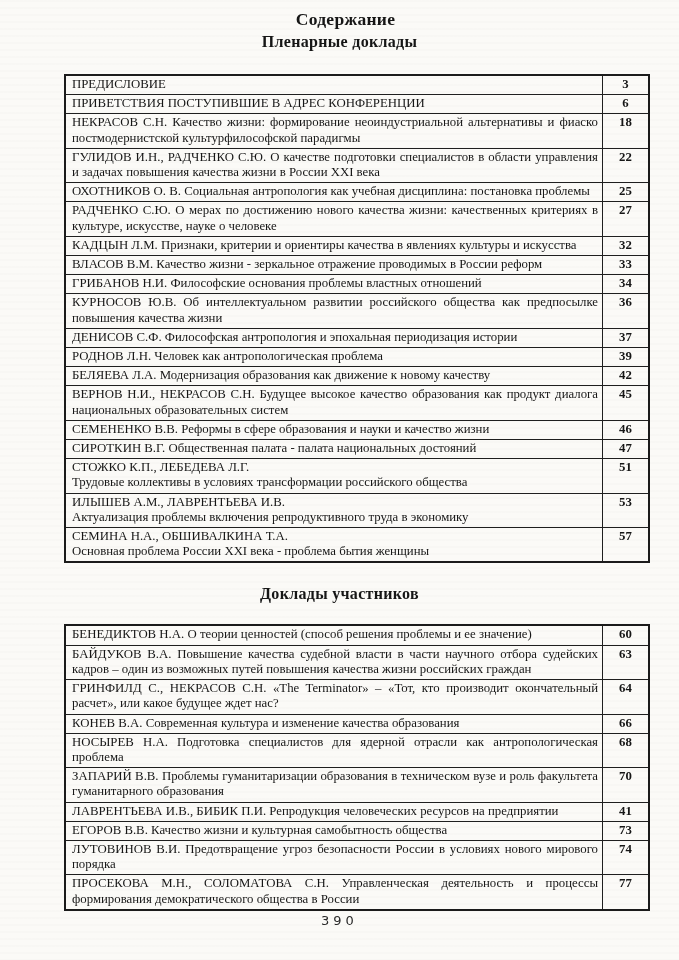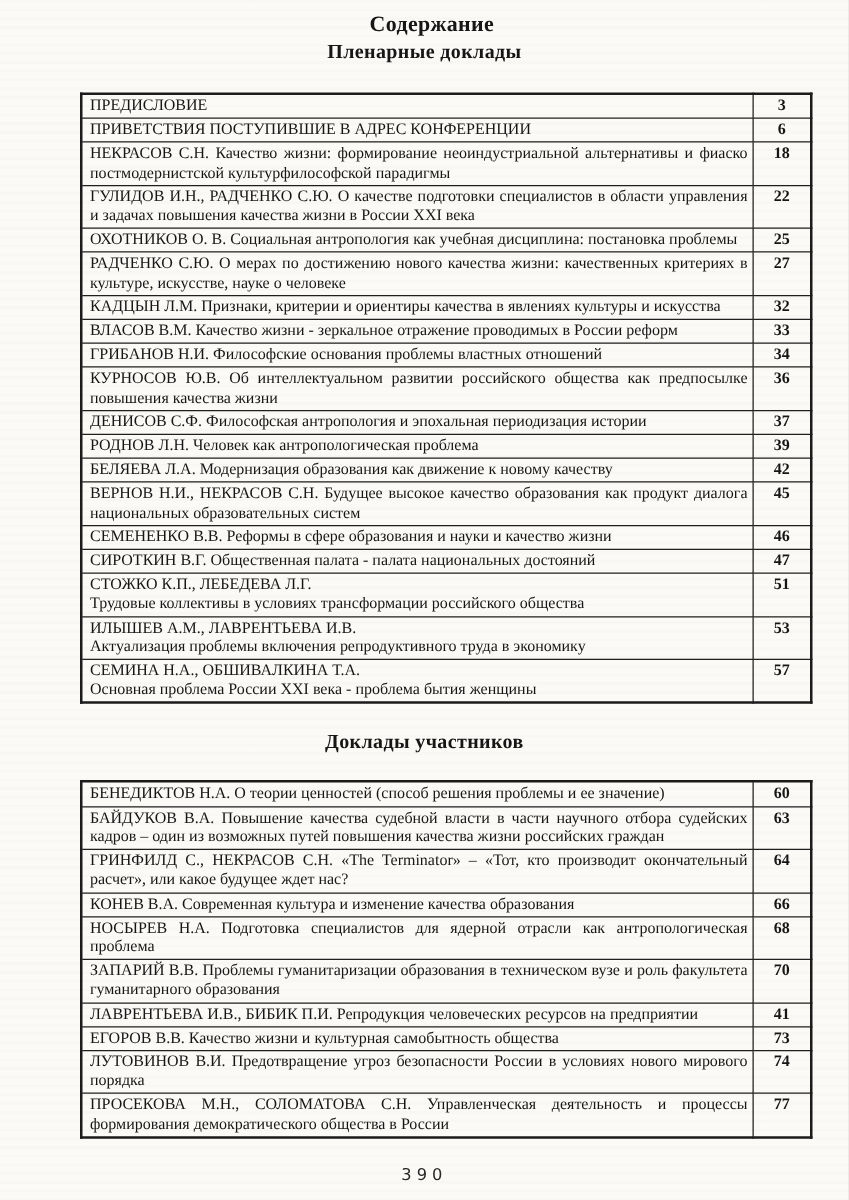--- a/index.html
+++ b/index.html
@@ -61,21 +61,21 @@
   td.entry-cell .authors { font-weight: normal; }
   td.page-cell {
     width: 41px;
     text-align: center;
     font-weight: bold;
     padding: 1px 2px 0 2px;
   }
   .footer-page-number {
     position: absolute;
     left: 0; right: 0;
-    bottom: 12px;
+    bottom: 32px;
     text-align: center;
     font-family: "DejaVu Sans", sans-serif;
     font-size: 13px;
     letter-spacing: 4px;
     color: #2a2a2a;
   }
 </style>
 </head>
 <body>
 

